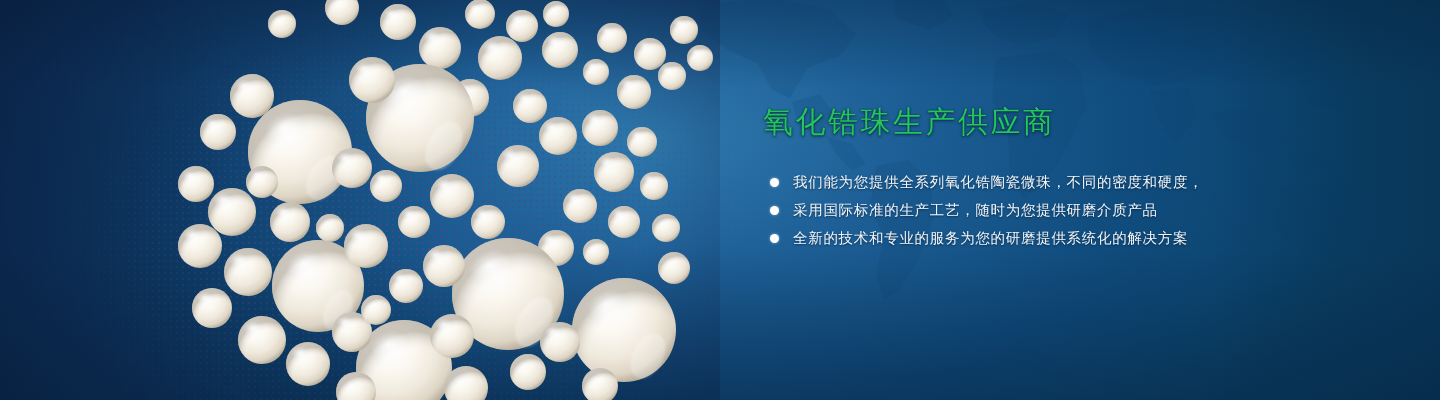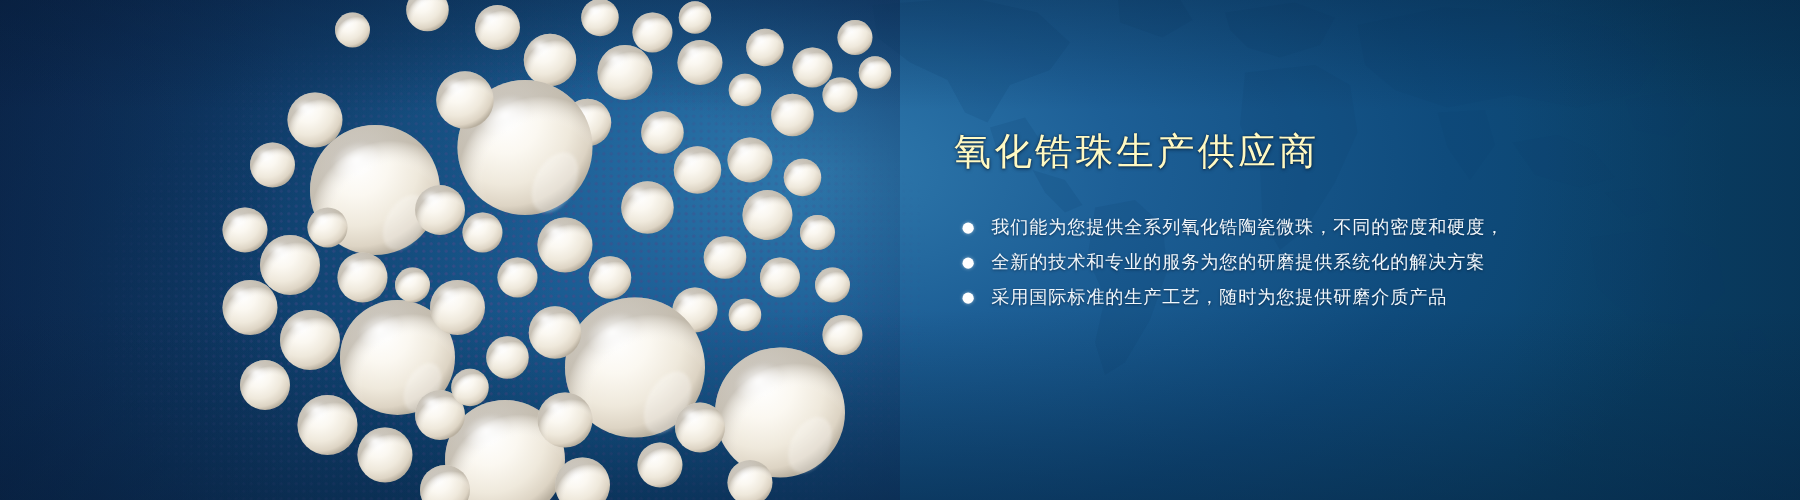--- a/index.html
+++ b/index.html
@@ -57,21 +57,21 @@
   .copy{
     position:absolute;left:763px;top:104px;width:600px;
     color:#ffffff;
   }
   .headline{
     font-size:30px;
     font-weight:400;
     letter-spacing:2.5px;
     line-height:1.2;
     margin:0 0 30px 0;
-    color:#fef9c3;
+    color:#22c55e;
     text-shadow:0 1px 3px rgba(2,20,44,.75), 0 0 1px rgba(2,20,44,.9);
     white-space:nowrap;
   }
   .bullets{list-style:none;margin:0;padding:0;}
   .bullet{
     position:relative;
     padding-left:30px;
     font-size:14.5px;
     line-height:25px;
     letter-spacing:.7px;
@@ -436,21 +436,21 @@
     </svg>
   </div>
 
   <div class="copy">
     <h1 class="headline">氧化锆珠生产供应商</h1>
     <ul class="bullets">
       <li class="bullet">
         <span>我们能为您提供全系列氧化锆陶瓷微珠，不同的密度和硬度，</span>
       </li>
       <li class="bullet">
-        <span>全新的技术和专业的服务为您的研磨提供系统化的解决方案</span>
+        <span>采用国际标准的生产工艺，随时为您提供研磨介质产品</span>
       </li>
       <li class="bullet">
-        <span>采用国际标准的生产工艺，随时为您提供研磨介质产品</span>
+        <span>全新的技术和专业的服务为您的研磨提供系统化的解决方案</span>
       </li>
     </ul>
   </div>
 
 </div>
 
 </body></html>

